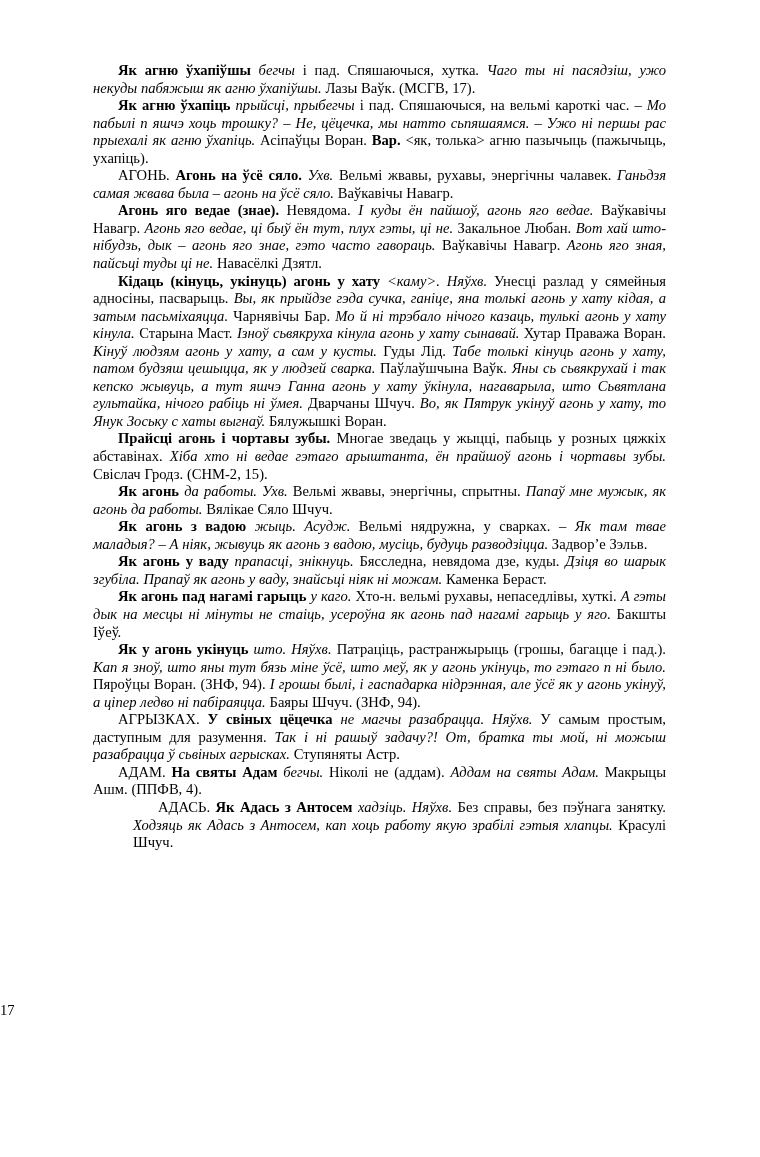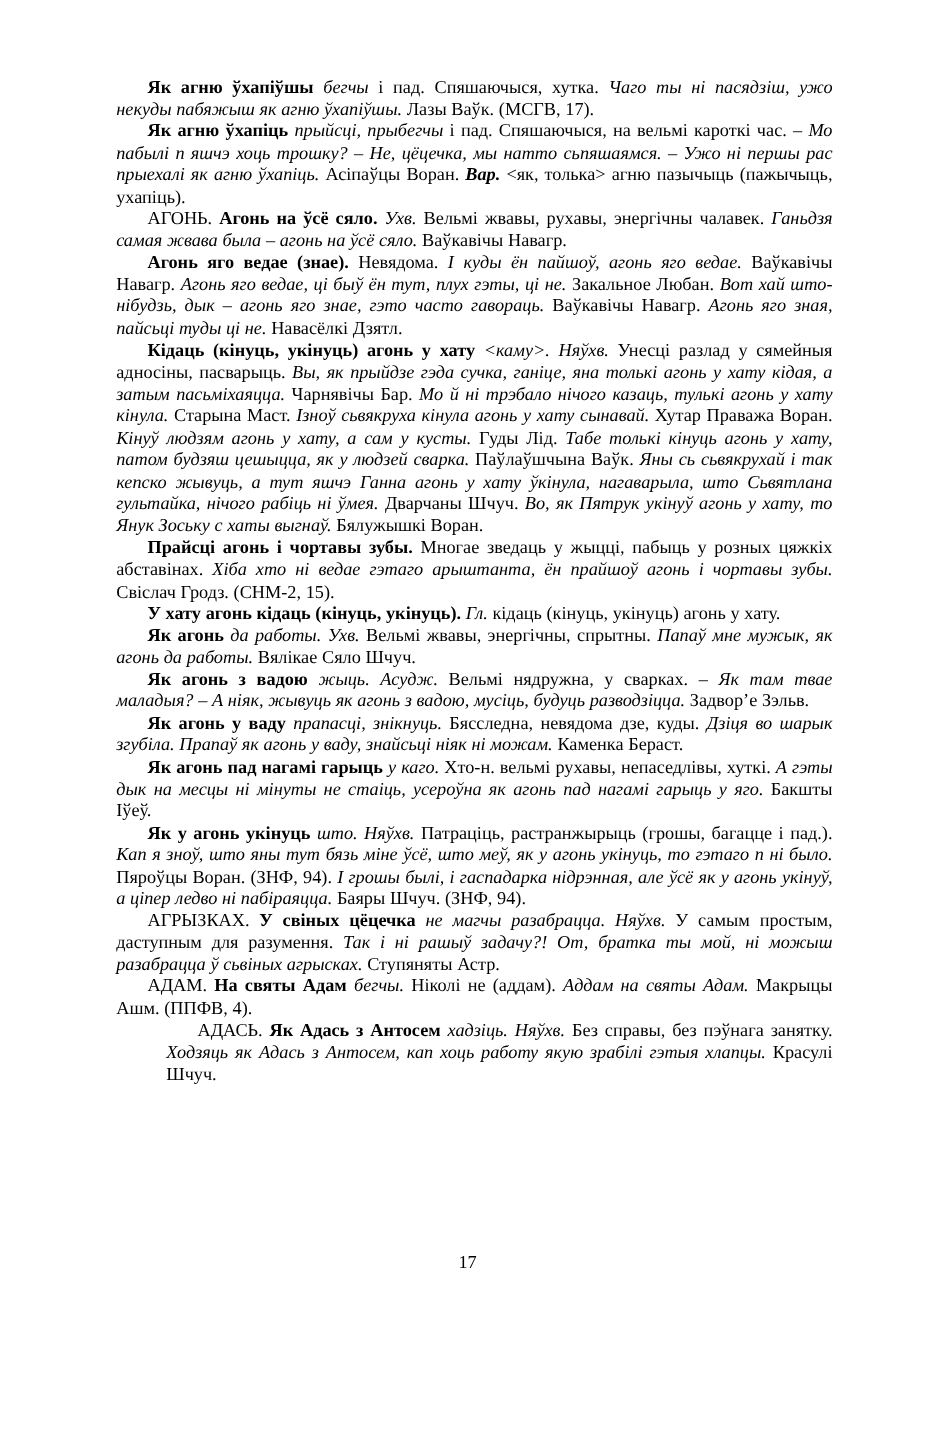--- a/index.html
+++ b/index.html
@@ -41,46 +41,43 @@
     margin-left: 40px;
   }
   b, .hw {
     font-weight: bold;
   }
   i, .ex, .lbl {
     font-style: italic;
   }
   .varbold {
     font-weight: bold;
-    font-style: italic;
   }
   .pagenum {
     position: absolute;
     left: 0;
     right: 12px;
     top: 1002px;
-    text-align: center;
     font-size: 14.6px;
     line-height: 17.55px;
     font-family: "Liberation Serif", "DejaVu Serif", serif;
   }
   
 </style>
 </head>
 <body>
 
 <div class="page">
   <div class="textblock" id="textblock">
       <p class="entry" id="entry-1"><b>Як агню ўхапіўшы</b><i> бегчы</i><span> і пад. Спяшаючыся, хутка. </span><i>Чаго ты ні пасядзіш, ужо некуды пабяжыш як агню ўхапіўшы.</i><span> Лазы Ваўк. (МСГВ, 17).</span></p>
       <p class="entry" id="entry-2"><b>Як агню ўхапіць</b><i> прыйсці, прыбегчы</i><span> і пад. Спяшаючыся, на вельмі кароткі час. – </span><i>Мо пабылі п яшчэ хоць трошку? – Не, цёцечка, мы натто сьпяшаямся. – Ужо ні першы рас прыехалі як агню ўхапіць.</i><span> Асіпаўцы Воран. </span><span class="varbold">Вар.</span><span> &lt;як, толька&gt; агню пазычыць (пажычыць, ухапіць).</span></p>
       <p class="entry" id="entry-3"><span>АГОНЬ. </span><b>Агонь на ўсё сяло.</b><i> Ухв.</i><span> Вельмі жвавы, рухавы, энергічны чалавек. </span><i>Ганьдзя самая жвава была – агонь на ўсё сяло.</i><span> Ваўкавічы Навагр.</span></p>
       <p class="entry" id="entry-4"><b>Агонь яго ведае (знае).</b><span> Невядома. </span><i>І куды ён пайшоў, агонь яго ведае.</i><span> Ваўкавічы Навагр. </span><i>Агонь яго ведае, ці быў ён тут, плух гэты, ці не.</i><span> Закальное Любан. </span><i>Вот хай што-нібудзь, дык – агонь яго знае, гэто часто гавораць.</i><span> Ваўкавічы Навагр. </span><i>Агонь яго зная, пайсьці туды ці не.</i><span> Навасёлкі Дзятл.</span></p>
       <p class="entry" id="entry-5"><b>Кідаць (кінуць, укінуць) агонь у хату</b><i> &lt;каму&gt;. Няўхв.</i><span> Унесці разлад у сямейныя адносіны, пасварыць. </span><i>Вы, як прыйдзе гэда сучка, ганіце, яна толькі агонь у хату кідая, а затым пасьміхаяцца.</i><span> Чарнявічы Бар. </span><i>Мо й ні трэбало нічого казаць, тулькі агонь у хату кінула.</i><span> Старына Маст. </span><i>Ізноў сьвякруха кінула агонь у хату сынавай.</i><span> Хутар Праважа Воран. </span><i>Кінуў людзям агонь у хату, а сам у кусты.</i><span> Гуды Лід. </span><i>Табе толькі кінуць агонь у хату, патом будзяш цешыцца, як у людзей сварка.</i><span> Паўлаўшчына Ваўк. </span><i>Яны сь сьвякрухай і так кепско жывуць, а тут яшчэ Ганна агонь у хату ўкінула, нагаварыла, што Сьвятлана гультайка, нічого рабіць ні ўмея.</i><span> Дварчаны Шчуч. </span><i>Во, як Пятрук укінуў агонь у хату, то Янук Зоську с хаты выгнаў.</i><span> Бялужышкі Воран.</span></p>
       <p class="entry" id="entry-7"><b>Прайсці агонь і чортавы зубы.</b><span> Многае зведаць у жыцці, пабыць у розных цяжкіх абставінах. </span><i>Хіба хто ні ведае гэтаго арыштанта, ён прайшоў агонь і чортавы зубы.</i><span> Свіслач Гродз. (СНМ-2, 15).</span></p>
-      <p class="entry" id="entry-8"><b>У хату агонь кідаць (кінуць, укінуць).</b><i> Гл.</i><span> кідаць (кінуць, укінуць) агонь у хату.</span></p>
       <p class="entry" id="entry-9"><b>Як агонь</b><i> да работы. Ухв.</i><span> Вельмі жвавы, энергічны, спрытны. </span><i>Папаў мне мужык, як агонь да работы.</i><span> Вялікае Сяло Шчуч.</span></p>
       <p class="entry" id="entry-10"><b>Як агонь з вадою</b><i> жыць. Асудж.</i><span> Вельмі нядружна, у сварках. – </span><i>Як там твае маладыя? – А ніяк, жывуць як агонь з вадою, мусіць, будуць разводзіцца.</i><span> Задвор’е Зэльв.</span></p>
       <p class="entry" id="entry-12"><b>Як агонь у ваду</b><i> прапасці, знікнуць.</i><span> Бясследна, невядома дзе, куды. </span><i>Дзіця во шарык згубіла. Прапаў як агонь у ваду, знайсьці ніяк ні можам.</i><span> Каменка Бераст.</span></p>
       <p class="entry" id="entry-11"><b>Як агонь пад нагамі гарыць</b><i> у каго.</i><span> Хто-н. вельмі рухавы, непаседлівы, хуткі. </span><i>А гэты дык на месцы ні мінуты не стаіць, усероўна як агонь пад нагамі гарыць у яго.</i><span> Бакшты Іўеў.</span></p>
       <p class="entry" id="entry-13"><b>Як у агонь укінуць</b><i> што. Няўхв.</i><span> Патраціць, растранжырыць (грошы, багацце і пад.). </span><i>Кап я зноў, што яны тут бязь міне ўсё, што меў, як у агонь укінуць, то гэтаго п ні было.</i><span> Пяроўцы Воран. (ЗНФ, 94). </span><i>І грошы былі, і гаспадарка нідрэнная, але ўсё як у агонь укінуў, а ціпер ледво ні пабіраяцца.</i><span> Баяры Шчуч. (ЗНФ, 94).</span></p>
       <p class="entry" id="entry-15"><span>АГРЫЗКАХ. </span><b>У свіных цёцечка</b><i> не магчы разабрацца. Няўхв.</i><span> У самым простым, даступным для разумення. </span><i>Так і ні рашыў задачу?! От, братка ты мой, ні можыш разабрацца ў сьвіных агрысках.</i><span> Ступяняты Астр.</span></p>
       <p class="entry" id="entry-16"><span>АДАМ. </span><b>На святы Адам</b><i> бегчы.</i><span> Ніколі не (аддам). </span><i>Аддам на святы Адам.</i><span> Макрыцы Ашм. (ППФВ, 4).</span></p>
       <p class="entry" id="entry-17"><span>АДАСЬ. </span><b>Як Адась з Антосем</b><i> хадзіць. Няўхв.</i><span> Без справы, без пэўнага занятку. </span><i>Ходзяць як Адась з Антосем, кап хоць работу якую зрабілі гэтыя хлапцы.</i><span> Красулі Шчуч.</span></p>
     </div>
   <div class="pagenum">17</div>

